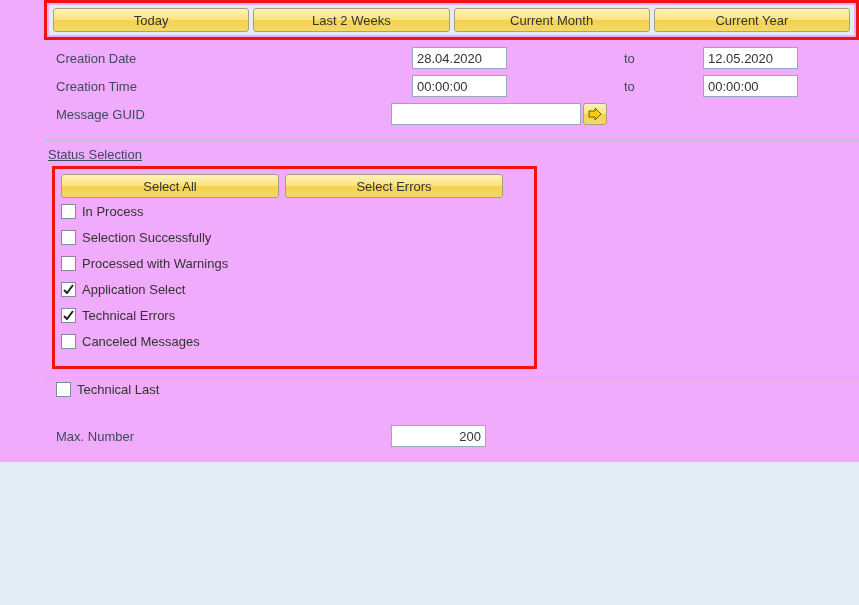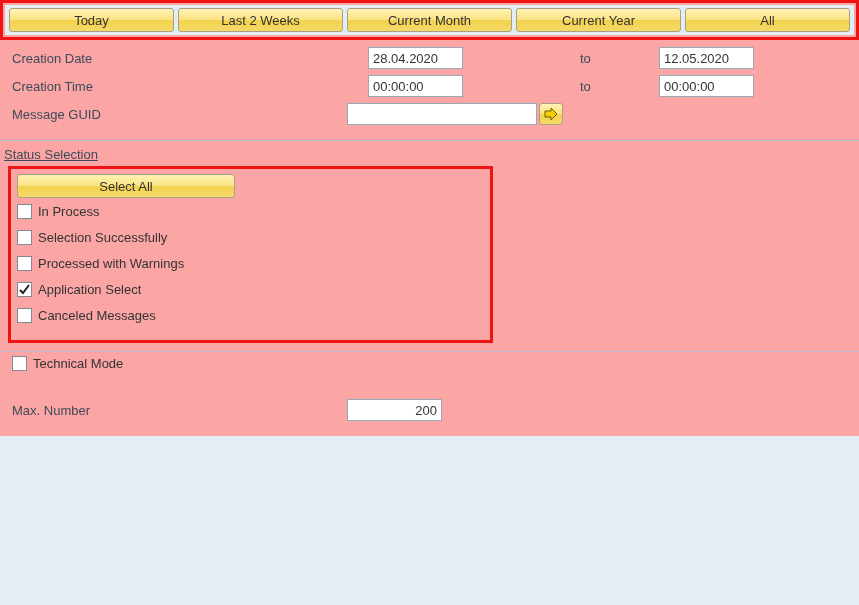--- a/index.html
+++ b/index.html
@@ -5,21 +5,22 @@
   * { box-sizing: border-box; }
   body {
     margin: 0;
     font-family: Arial, Helvetica, sans-serif;
     font-size: 13px;
     color: #333;
     background: #e4ecf4;
     width: 859px;
   }
   .panel {
-    background: #fca5a5;
+    background: #f0abfc;
+    padding-left: 44px;
   }
   .toolbar {
     display: flex;
     padding: 3px 4px;
     gap: 4px;
     background: #e4ecf4;
   }
   .highlight-box-1 {
     border: 3px solid #ef1414;
     padding: 2px;
@@ -152,21 +153,20 @@
 <body>
 
 <div class="panel">
 
   <div class="highlight-box-1">
     <div class="toolbar">
       <button class="btn">Today</button>
       <button class="btn">Last 2 Weeks</button>
       <button class="btn">Current Month</button>
       <button class="btn">Current Year</button>
-      <button class="btn">All</button>
     </div>
   </div>
 
   <div class="form-rows">
     <div class="row">
       <span class="label">Creation Date</span>
       <input class="field-date" value="28.04.2020" style="">
       <span class="to-col">to</span>
       <input class="field-date" value="12.05.2020" style="">
     </div>
@@ -186,20 +186,21 @@
       </span>
     </div>
   </div>
 
   <div class="section-sep"></div>
   <div class="section-header">Status Selection</div>
 
   <div class="status-box">
     <div class="status-toolbar">
       <button class="btn">Select All</button>
+      <button class="btn">Select Errors</button>
     </div>
 
     <div class="chk-row">
       <span class="chk"></span>
       <span class="chk-label">In Process</span>
     </div>
     <div class="chk-row">
       <span class="chk"></span>
       <span class="chk-label">Selection Successfully</span>
     </div>
@@ -209,31 +210,39 @@
     </div>
     <div class="chk-row">
       <span class="chk">
           <svg width="11" height="11" viewBox="0 0 11 11">
             <polyline points="1,6 4,9 10,1" fill="none" stroke="#222" stroke-width="2"></polyline>
           </svg>
         </span>
       <span class="chk-label">Application Select</span>
     </div>
     <div class="chk-row">
+      <span class="chk">
+          <svg width="11" height="11" viewBox="0 0 11 11">
+            <polyline points="1,6 4,9 10,1" fill="none" stroke="#222" stroke-width="2"></polyline>
+          </svg>
+        </span>
+      <span class="chk-label">Technical Errors</span>
+    </div>
+    <div class="chk-row">
       <span class="chk"></span>
       <span class="chk-label">Canceled Messages</span>
     </div>
   </div>
 
   <div class="section-sep"></div>
 
   <div class="add-params">
     <div class="chk-row">
       <span class="chk"></span>
-      <span class="chk-label">Technical Mode</span>
+      <span class="chk-label">Technical Last</span>
     </div>
     <div class="spacer-row"></div>
     <div class="row">
       <span class="label">Max. Number</span>
       <input class="field-num" value="200" style="">
     </div>
   </div>
 
 </div>
 

